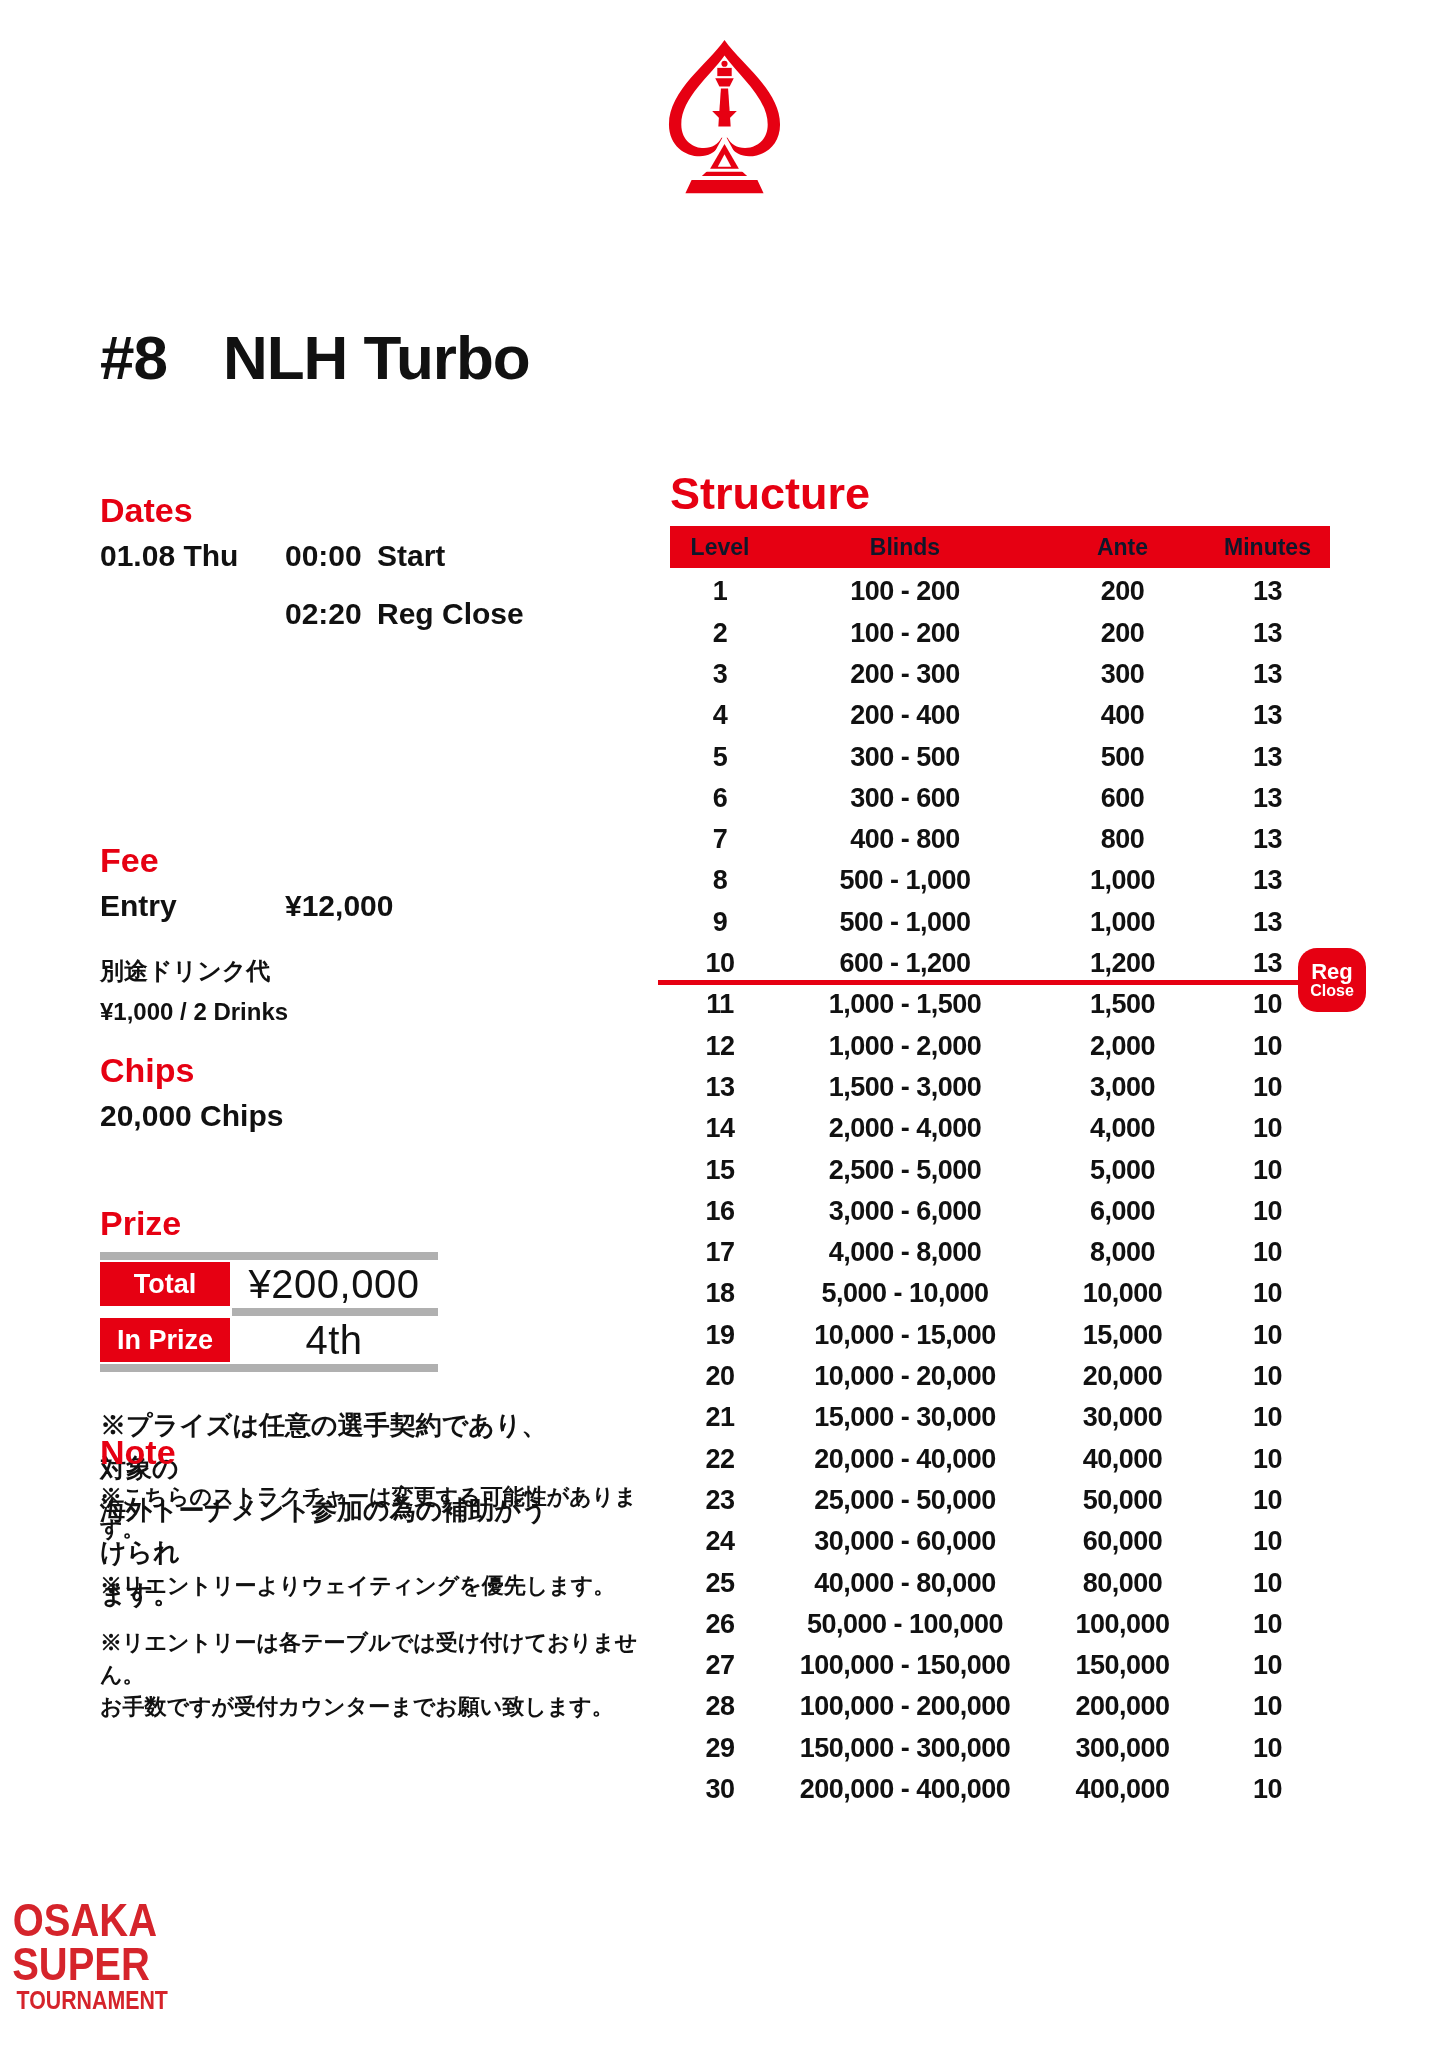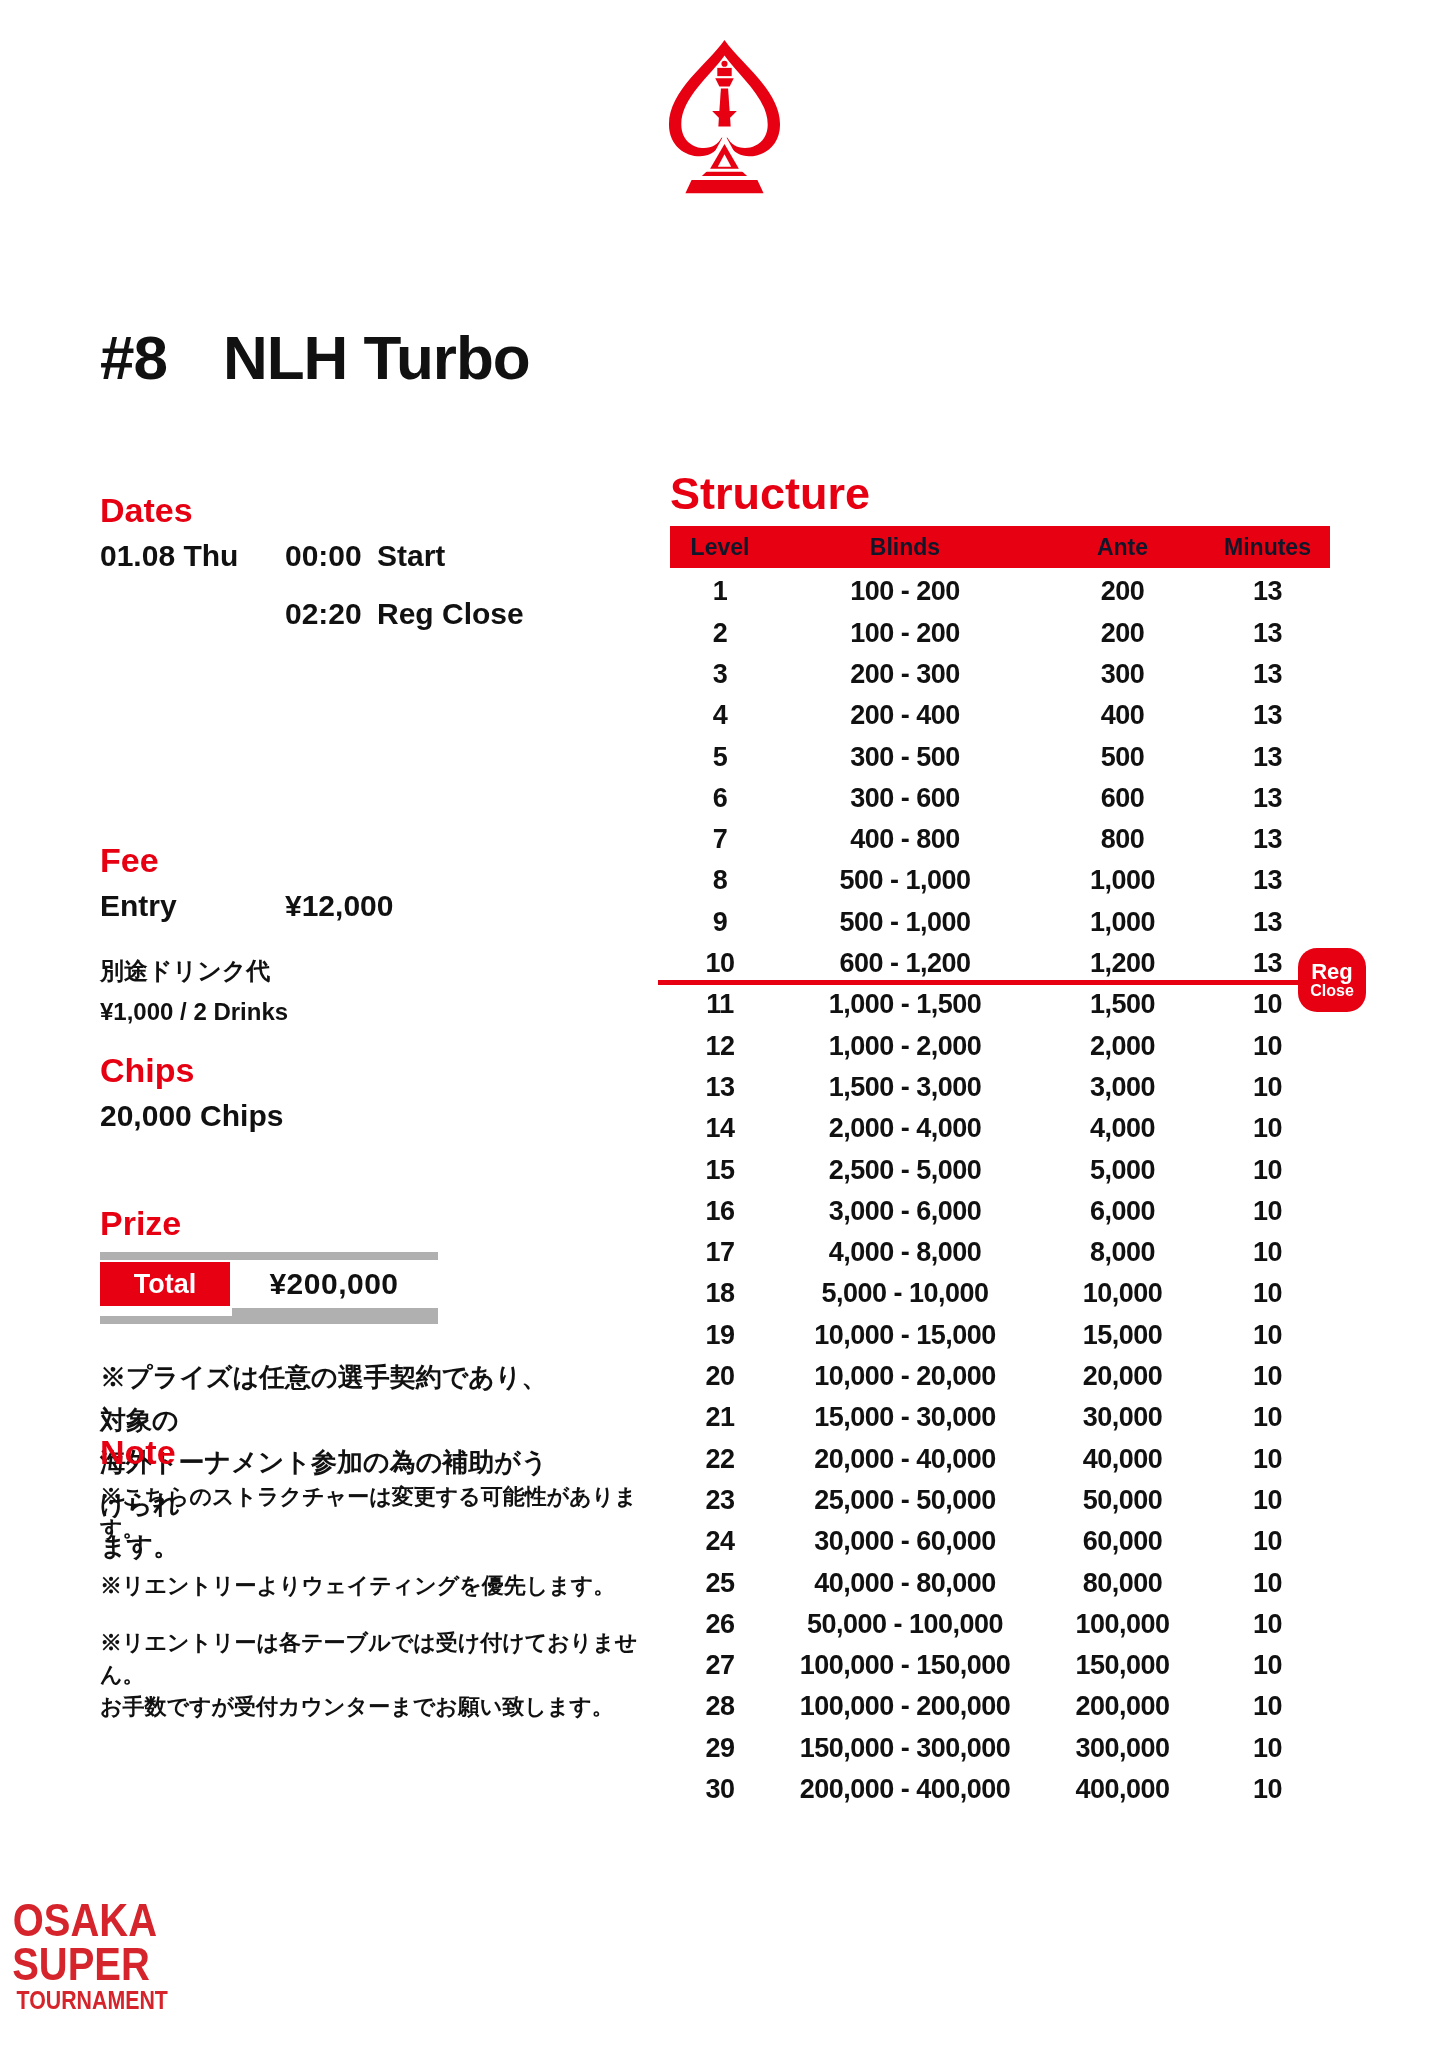--- a/index.html
+++ b/index.html
@@ -35,21 +35,21 @@
   
   .chips{position:absolute;left:100px;top:1052px;}
   .chips .val{font-size:30px;font-weight:700;}
   
   .prize{position:absolute;left:100px;top:1205px;}
   .ptable{width:338px;}
   .pbar{height:8px;background:var(--gray);}
   .pbar.mid{margin-left:132px;}
   .prow{display:flex;height:44px;margin:2px 0;}
   .plabel{width:130px;background:var(--red);color:#fff;font-weight:800;font-size:27px;display:flex;align-items:center;justify-content:center;}
-  .pvalue{flex:1;background:#fff;font-weight:700;font-size:30px;display:flex;align-items:center;justify-content:center;letter-spacing:0.5px;}
+  .pvalue{flex:1;background:#fff;font-weight:400;font-size:40px;display:flex;align-items:center;justify-content:center;letter-spacing:0.5px;}
   .pnote{margin-top:32px;font-size:26px;font-weight:700;line-height:1.62;white-space:pre-line;width:470px;}
   
   .note{position:absolute;left:100px;top:1434px;width:580px;}
   .nitem{font-size:22px;font-weight:700;margin:0 0 25px 0;line-height:1.45;white-space:pre-line;}
   
   .structure{position:absolute;left:670px;top:470px;width:660px;}
   .shead-title{font-size:45px;font-weight:800;color:var(--red);margin:0 0 9px 0;line-height:1.05;}
   .sheader{display:grid;grid-template-columns:100px 270px 165px 125px;background:var(--red);color:#0f172a;height:42px;align-items:center;text-align:center;font-size:23px;font-weight:700;}
   .srows{position:relative;margin-top:3px;}
   .srow{display:grid;grid-template-columns:100px 270px 165px 125px;height:41.3px;align-items:center;text-align:center;font-size:27px;font-weight:700;letter-spacing:-0.5px;}
@@ -123,20 +123,24 @@
 
   <div class="prize">
     <h2 class="rhead">Prize</h2>
     <div class="ptable">
       <div class="pbar"></div>
       <div class="prow">
         <div class="plabel">Total</div>
         <div class="pvalue">¥200,000</div>
       </div>
       <div class="pbar mid"></div>
+      <div class="prow">
+        <div class="plabel">In Prize</div>
+        <div class="pvalue">4th</div>
+      </div>
       <div class="pbar"></div>
     </div>
     <div class="pnote">※プライズは任意の選手契約であり、対象の
 海外トーナメント参加の為の補助がうけられ
 ます。</div>
   </div>
 
   <div class="note">
     <h2 class="rhead">Note</h2>
     <p class="nitem">※こちらのストラクチャーは変更する可能性があります。</p>

